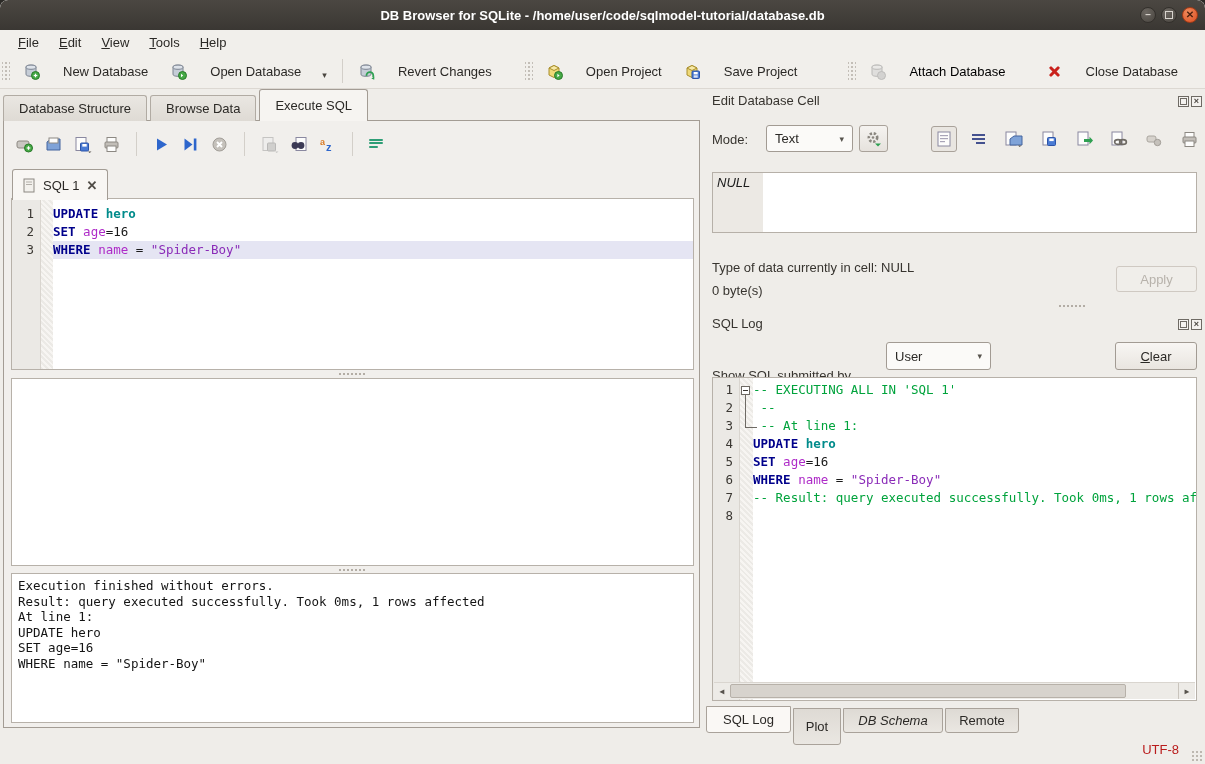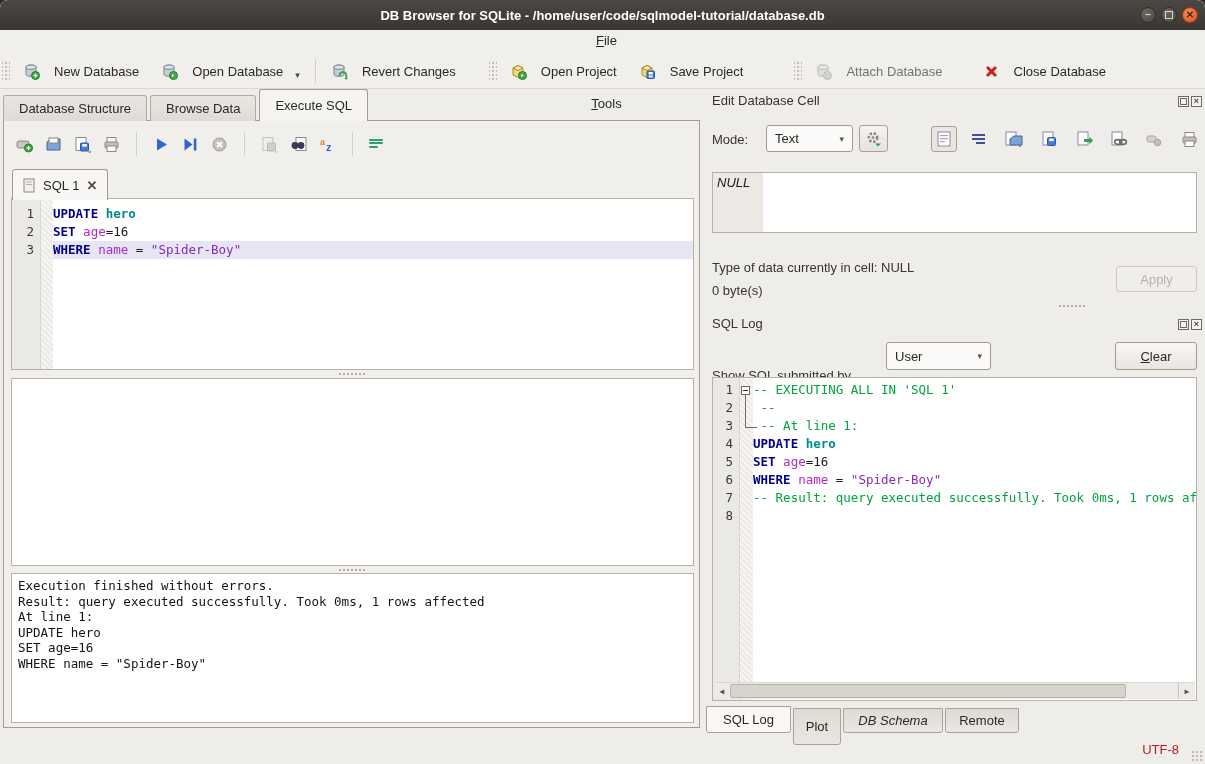--- a/index.html
+++ b/index.html
@@ -8,28 +8,28 @@
 
   
   .titlebar{position:absolute;left:0;top:0;right:0;height:30px;background:linear-gradient(#4B4742,#3A3733);border-radius:8px 8px 0 0;display:flex;align-items:center;justify-content:center;}
   .title{color:#FFFFFF;font-weight:bold;font-size:13px;}
   .winbtns{position:absolute;right:7px;top:7px;display:flex;gap:5px;}
   .wbtn{width:16px;height:16px;border-radius:50%;display:flex;align-items:center;justify-content:center;font-size:10px;line-height:16px;color:#D8D4CE;background:radial-gradient(circle at 35% 30%,#6C6761,#48443F);border:1px solid #33302C;box-sizing:border-box;font-weight:bold;}
   .wbtn.close{background:radial-gradient(circle at 35% 30%,#F08A5C,#DD4F22);color:#4A1E0C;border-color:#A33B17;}
   .wbtn .sq{width:6px;height:6px;border:1.5px solid #D8D4CE;display:block;}
 
   
-  .menubar{position:absolute;top:30px;left:0;right:0;height:24px;background:#F1EFEB;display:flex;align-items:center;padding-left:8px;flex-direction:column;}
+  .menubar{position:absolute;top:30px;left:0;right:0;height:24px;background:#F1EFEB;display:flex;align-items:center;padding-left:8px;}
   .menu-item{padding:3px 10px;}
   .accel{text-decoration:underline;}
 
   
   .toolbar{position:absolute;top:54px;left:0;right:0;height:34px;background:#F1EFEB;border-bottom:1px solid #DCD8D2;display:flex;align-items:center;}
-  .tbtn{display:flex;align-items:center;gap:14px;padding:0 11px;height:28px;white-space:nowrap;}
-  .tbtn.disabled{color:#737373;}
+  .tbtn{display:flex;align-items:center;gap:23px;padding:0 11px;height:28px;white-space:nowrap;}
+  .tbtn.disabled{color:#000000;}
   .handle{width:8px;height:22px;margin:0 2px;background-image:radial-gradient(#C3BEB7 32%,transparent 33%);background-size:4px 4px;background-position:center;}
   .vsep{width:1px;height:24px;background:#D3CFC9;margin:0 4px;}
   .caret{font-size:9px;color:#4A4640;position:relative;top:4px;margin-left:-2px;}
   .icon16{width:17px;height:17px;display:inline-block;flex:0 0 auto;}
   .gray-out{filter:grayscale(1) opacity(.5);}
 
   
   .tabbar{position:absolute;top:90px;left:3px;height:31px;display:flex;align-items:flex-end;z-index:3;}
   .tab{height:25px;padding:0 15px;display:flex;align-items:center;background:linear-gradient(#EAE7E2,#DEDAD4);border:1px solid #B1ABA3;border-bottom:none;margin-right:3px;border-radius:3px 3px 0 0;}
   .tab.active{background:#F6F4F1;height:31px;border-color:#A39C94;}

